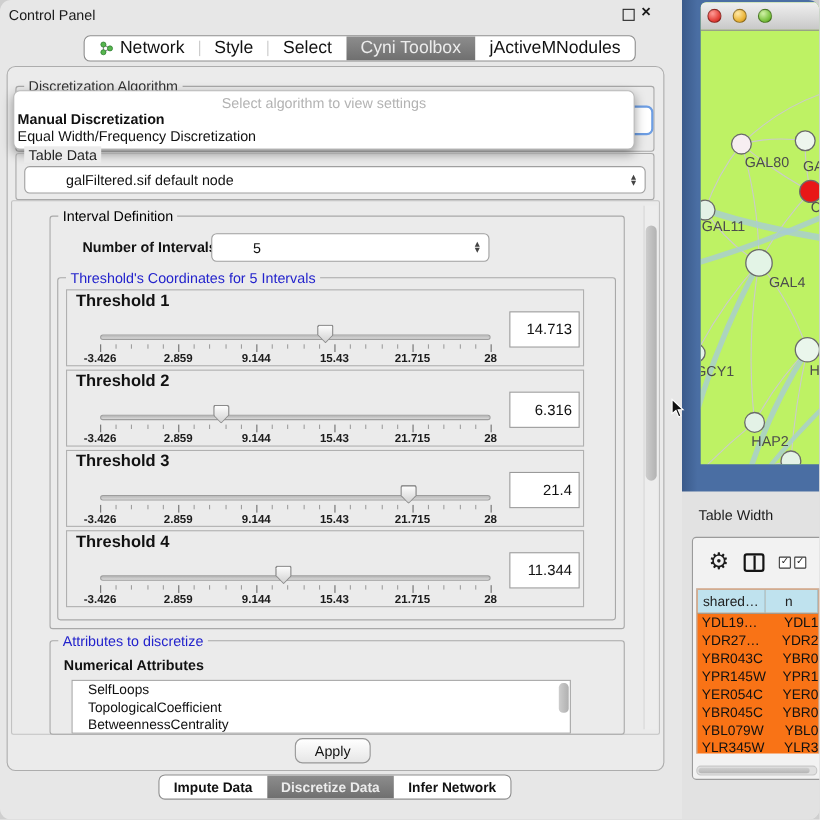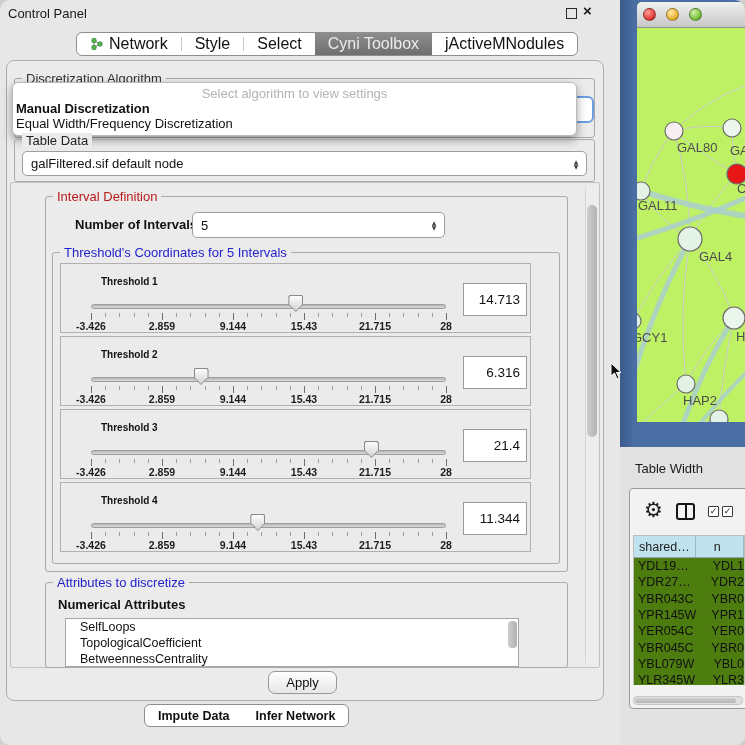--- a/index.html
+++ b/index.html
@@ -16,41 +16,41 @@
   .tabbar .seg{display:flex;align-items:center;gap:5px;padding:0 13px;font-size:16px;color:#111;cursor:default;white-space:nowrap;}
   .tabbar .seg.sel{background:linear-gradient(#8d8d8d,#6f6f6f);color:#ececec;}
   .tabbar .vsep{width:1px;background:#c8c8c8;margin:4px 0;}
   #top-tabbar{left:76px;top:32px;height:22px;}
   #bottom-tabbar{left:144px;top:704px;height:21px;}
   #bottom-tabbar .seg{font-weight:700;font-size:12.5px;}
   
   .main-panel{left:6px;top:60px;width:596px;height:639px;background:#ebebeb;border:1px solid #adadad;border-radius:8px;}
   .groupbox{border:1px solid #a9a9a9;border-radius:3px;}
   .grouplab{font-size:13px;background:#ebebeb;padding:0 4px;white-space:nowrap;}
-  .lab-green{color:#b91c1c;}
+  .lab-green{color:#000000;}
   .lab-blue{color:#2323cc;}
   .viewport{left:10px;top:182px;width:588px;height:484px;border:1px solid #c2c2c2;border-radius:2px;background:transparent;}
   
   .combo{background:#fff;border:1px solid #9f9f9f;border-radius:5px;display:flex;align-items:center;font-size:13px;color:#111;}
-  .combo .txt{flex:1;padding-left:8px;overflow:hidden;white-space:nowrap;}
+  .combo .txt{flex:1;padding-left:8px;overflow:hidden;white-space:nowrap;margin-left:29px;}
   .stepper{width:14px;display:flex;flex-direction:column;align-items:center;justify-content:center;line-height:5px;
            font-family:"DejaVu Sans",sans-serif;font-size:6px;color:#444;padding-right:3px;}
   
   .popup{left:12px;top:82px;width:565px;height:54px;background:#fff;border:1px solid #b9b9b9;border-radius:6px;
          box-shadow:0 4px 10px rgba(0,0,0,.38);padding-top:3px;box-sizing:border-box;}
   .popup .ph{text-align:center;font-size:13px;color:#b3b3b3;line-height:15px;}
   .popup .opt{font-size:13px;color:#111;line-height:15px;padding-left:3px;}
   .popup .opt.hl{font-weight:700;}
   .combo-sliver{left:560px;top:96px;width:30px;height:23px;background:#fff;border:2.5px solid #6d9ee4;border-radius:6px;}
   
   .vtrack{background:#ededed;border-left:1px solid #d6d6d6;}
   .vthumb{background:linear-gradient(90deg,#cdcdcd,#b2b2b2);border-radius:5px;}
   
   .thrbox{position:absolute;left:60px;width:471px;height:70px;border:1px solid #b0b0b0;background:#ebebeb;box-sizing:border-box;}
-  .thrbox .tlab{position:absolute;left:8px;top:12px;font-size:10px;font-weight:700;color:#111;margin-left:32px;}
+  .thrbox .tlab{position:absolute;left:8px;top:1px;font-size:15px;font-weight:700;color:#111;}
   .track{position:absolute;left:30px;top:40px;width:355px;height:5px;border-radius:3px;
          background:linear-gradient(#b5b5b5,#dadada);border:1px solid #9d9d9d;box-sizing:border-box;}
   .thumb-o{position:absolute;top:31px;width:15px;height:17px;clip-path:polygon(8% 0,92% 0,100% 10%,100% 55%,50% 100%,0 55%,0 10%);
            background:#8a8a8a;}
   .thumb-i{position:absolute;left:1px;top:1px;width:13px;height:15px;clip-path:polygon(8% 0,92% 0,100% 10%,100% 55%,50% 100%,0 55%,0 10%);
            background:linear-gradient(#fdfdfd,#d2d2d2);}
   .tick{position:absolute;width:1px;background:#8f8f8f;}
   .tick.major{height:7px;top:49px;background:#6e6e6e;}
   .tick.minor{height:4px;top:49px;background:#9e9e9e;}
   .ticklab{position:absolute;top:56px;font-size:10.5px;font-weight:700;color:#1c1c1c;transform:translateX(-50%);white-space:nowrap;}
@@ -75,21 +75,21 @@
   .net-canvas{position:absolute;left:0;top:26px;width:108px;height:394px;}
   
   .tp-region{left:620px;top:447px;width:125px;height:298px;background:#e2e2e2;}
   .tp-title{left:635px;top:461px;font-size:13px;color:#1a1a1a;}
   .tp-panel{left:629px;top:488px;width:130px;height:221px;background:#f2f2f2;border:1px solid #9b9b9b;border-radius:4px;box-sizing:border-box;}
   .gear{left:644px;top:499px;font-family:"DejaVu Sans",sans-serif;font-size:21px;color:#1c1c1c;line-height:22px;}
   .splitcol{left:676px;top:503px;width:19px;height:17px;border:2px solid #141414;border-radius:3px;box-sizing:border-box;}
   .splitcol:before{content:"";position:absolute;left:6.5px;top:0;width:2px;height:13px;background:#141414;}
   .chk{width:11px;height:11px;border:1.3px solid #3a3a3a;background:#fff;border-radius:1px;box-sizing:border-box;
        display:flex;align-items:center;justify-content:center;font-family:"DejaVu Sans",sans-serif;font-size:9px;color:#222;line-height:9px;}
-  .tp-table{left:633px;top:535px;width:112px;height:150px;background:#4d7c0f;overflow:hidden;border:1px solid #bdbdbd;border-bottom:none;box-sizing:border-box;}
+  .tp-table{left:633px;top:535px;width:112px;height:150px;background:#f97316;overflow:hidden;border:1px solid #bdbdbd;border-bottom:none;box-sizing:border-box;}
   .tp-head{display:flex;height:21px;border-bottom:1px solid #8fa6ad;}
   .tp-head .hc{background:#bfe2ee;font-size:12.5px;color:#222;display:flex;align-items:center;border-right:1px solid #9fb6bd;box-sizing:border-box;}
   .tp-row{display:flex;height:16.3px;align-items:center;font-size:12.5px;color:#111;}
   .tp-row .c1{width:86px;padding-left:4px;box-sizing:border-box;white-space:nowrap;overflow:hidden;}
   .tp-row .c2{padding-left:3px;white-space:nowrap;}
   .hscroll{left:633px;top:696px;width:110px;height:9px;background:#e0e0e0;border-radius:4px;border:1px solid #c7c7c7;box-sizing:border-box;}
   .hthumb{position:absolute;left:1px;top:1px;width:101px;height:5px;background:linear-gradient(#cfcfcf,#b5b5b5);border-radius:3px;}
   
   .cursor{left:610px;top:362px;width:13px;height:19px;}
 </style>
@@ -346,20 +346,21 @@
         <div class="item">TopologicalCoefficient</div>
         <div class="item">BetweennessCentrality</div>
       </div>
     <div class="list-vthumb"></div>
   </div>
 
   <div class="abs applybtn">Apply</div>
 
   <div id="bottom-tabbar" class="abs tabbar">
       <div class="seg">Impute Data</div>
+      <div class="seg sel">Discretize Data</div>
       <div class="seg">Infer Network</div>
     </div>
 
   <div class="abs blue-frame"></div>
   <div class="abs net-window">
     <div class="net-titlebar">
       <span class="tl red"></span>
       <span class="tl yel"></span>
       <span class="tl grn"></span>
     </div>

